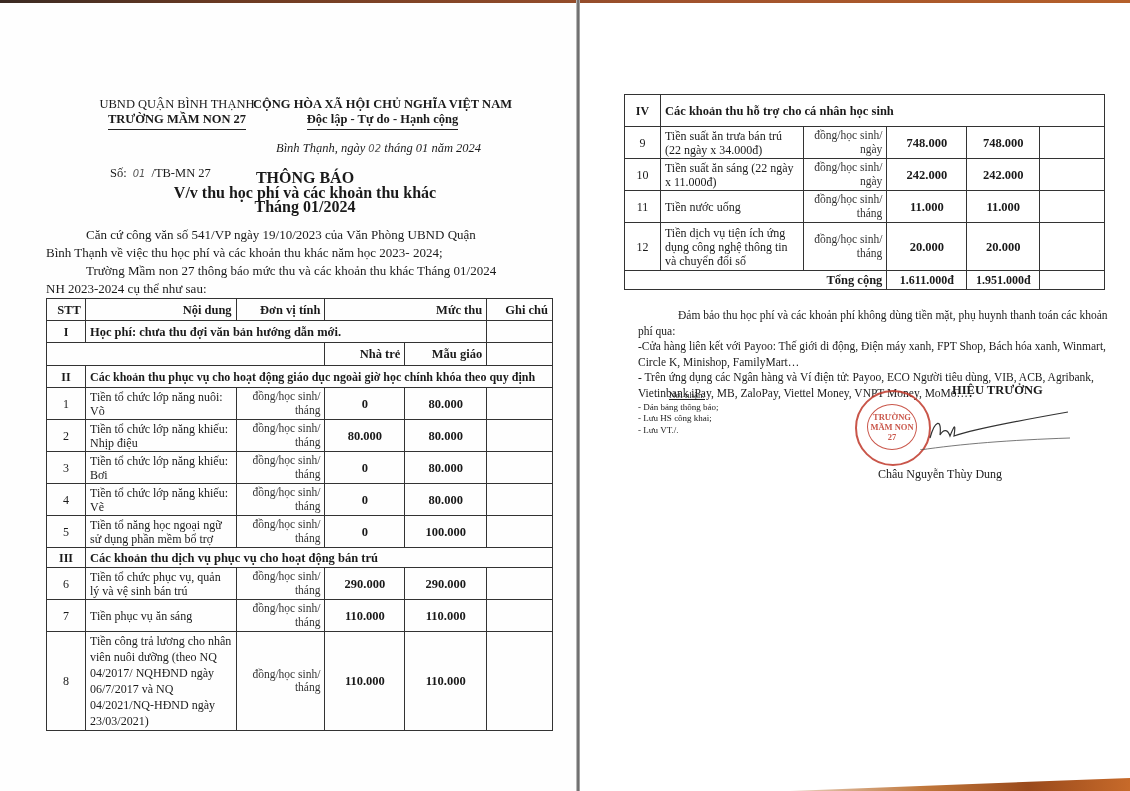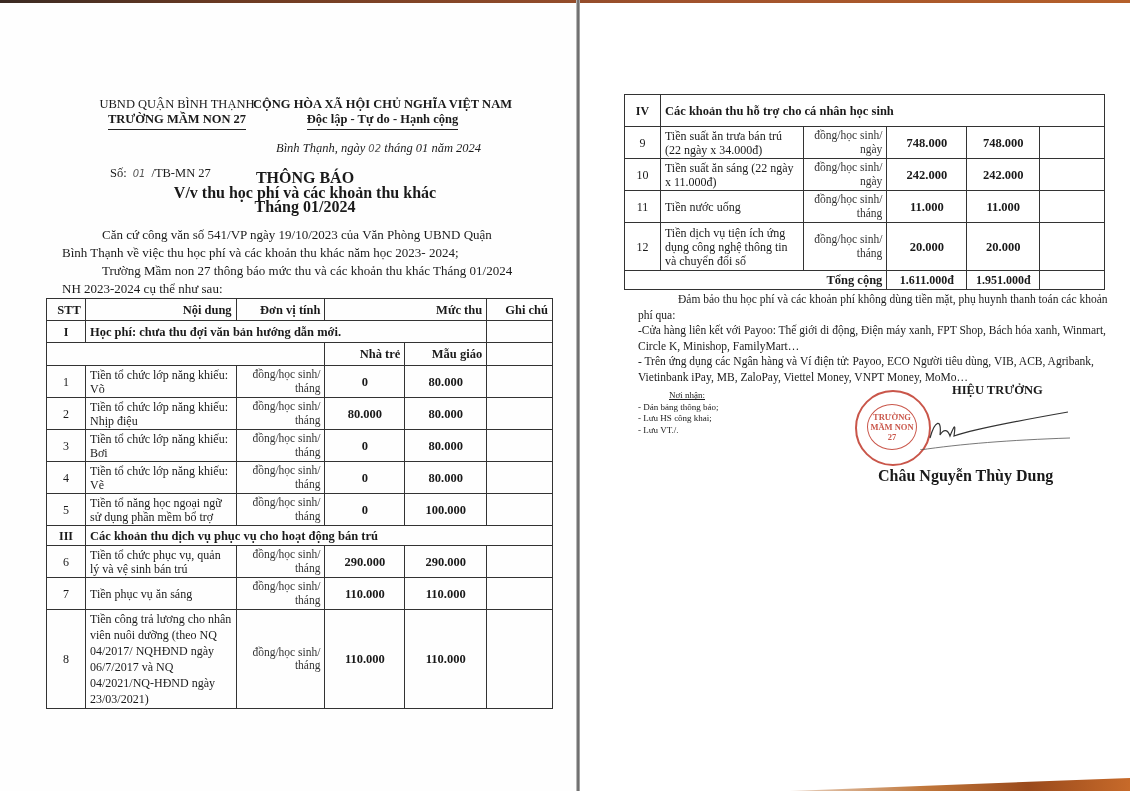--- a/index.html
+++ b/index.html
@@ -25,39 +25,39 @@
   .hdr-left { left:82px; top:97px; width:190px; font-size:12.5px; line-height:15px; text-align:center; }
   .hdr-right { left:245px; top:97px; width:275px; font-size:12.5px; line-height:15px; text-align:center; font-weight:bold; }
   .uline { display:inline-block; border-bottom:1px solid #222; padding-bottom:2px; }
   .so { left:110px; top:141px; font-size:12.5px;margin-top:25px; }
   .so .hand { font-family:"DejaVu Sans",sans-serif; font-style:italic; font-size:10px; color:#555; margin:0 6px; }
   .date { left:276px; top:141px; font-size:12.5px; font-style:italic; }
   .date .hand { font-family:"DejaVu Sans",sans-serif; font-size:10px; color:#555; }
   .title { left:150px; top:171px; width:310px; font-size:16px; line-height:14.5px; text-align:center; font-weight:bold; }
 
   .para { font-size:13px; line-height:18px; }
-  .p1 { left:72px; top:226px; width:495px; }
+  .p1 { left:56px; top:226px; width:495px; }
 
   table.fees { position:absolute; border-collapse:collapse; font-size:12px; line-height:14px; }
   table.fees td { border:1.4px solid #333; padding:1px 4px; vertical-align:middle; }
   table.left-tbl { left:46px; top:298px; width:507px; }
   table.right-tbl { left:624px; top:94px; width:481px; }
   .c-stt { text-align:center; font-weight:bold; }
   .c-unit { text-align:right; font-size:11.5px; line-height:13.5px; color:#333; }
   .c-num { text-align:center; font-weight:bold; font-size:12.5px; }
   .c-head { text-align:right; font-weight:bold; font-size:12.5px; }
   .c-sec { font-weight:bold; font-size:12.5px; }
   .c-desc { font-size:12px; line-height:14px; }
 
   .note { left:638px; top:292px; width:470px; font-size:11.5px; line-height:15.5px; }
-  .note .ind { text-indent:40px; }
+  .note .ind { text-indent:40px;margin-top:16px; }
   .recv { left:638px; top:390px; font-size:9px; line-height:11.5px; }
   .recv .lbl { font-weight:normal; text-decoration:underline;padding-left:31px; }
   .principal { left:952px; top:383px; font-size:12.5px; font-weight:bold; }
-  .signer { left:878px; top:467px; font-size:16px; font-weight:bold; }
+  .signer { left:878px; top:467px; font-size:12px; font-weight:normal; }
   .stamp { left:855px; top:390px; width:72px; height:72px; border:2px solid #c0392b; border-radius:50%;
     color:#c0392b; opacity:0.85; }
   .stamp .inner { position:absolute; left:10px; top:12px; width:48px; height:44px; border:1.2px solid #c0392b;
     border-radius:50%; font-size:8.5px; line-height:10px; text-align:center; font-weight:bold;
     display:flex; flex-direction:column; justify-content:center; }
   .sig { left:920px; top:410px; width:150px; height:40px; }
 </style>
 </head>
 <body>
 
@@ -119,23 +119,27 @@
     <td class="c-stt">I</td>
     <td class="c-sec" colspan="4">Học phí: chưa thu đợi văn bản hướng dẫn mới.</td>
     <td></td>
   </tr>
   <tr style="height:23px">
     <td colspan="3"></td>
     <td class="c-head">Nhà trẻ</td>
     <td class="c-head">Mẫu giáo</td>
     <td></td>
   </tr>
+  <tr style="height:22px">
+    <td class="c-stt">II</td>
+    <td class="c-sec" colspan="5" style="font-size:12px">Các khoản thu phục vụ cho hoạt động giáo dục ngoài giờ học chính khóa theo quy định</td>
+  </tr>
   <tr style="height:32px">
     <td class="c-stt" style="font-weight:normal">1</td>
-    <td class="c-desc">Tiền tổ chức lớp năng khiếu: Võ</td>
+    <td class="c-desc">Tiền tổ chức lớp năng nuôi: Võ</td>
     <td class="c-unit">đồng/học sinh/ tháng</td>
     <td class="c-num">0</td>
     <td class="c-num">80.000</td>
     <td></td>
   </tr>
   <tr style="height:32px">
     <td class="c-stt" style="font-weight:normal">2</td>
     <td class="c-desc">Tiền tổ chức lớp năng khiếu: Nhịp điệu</td>
     <td class="c-unit">đồng/học sinh/ tháng</td>
     <td class="c-num">80.000</td>

